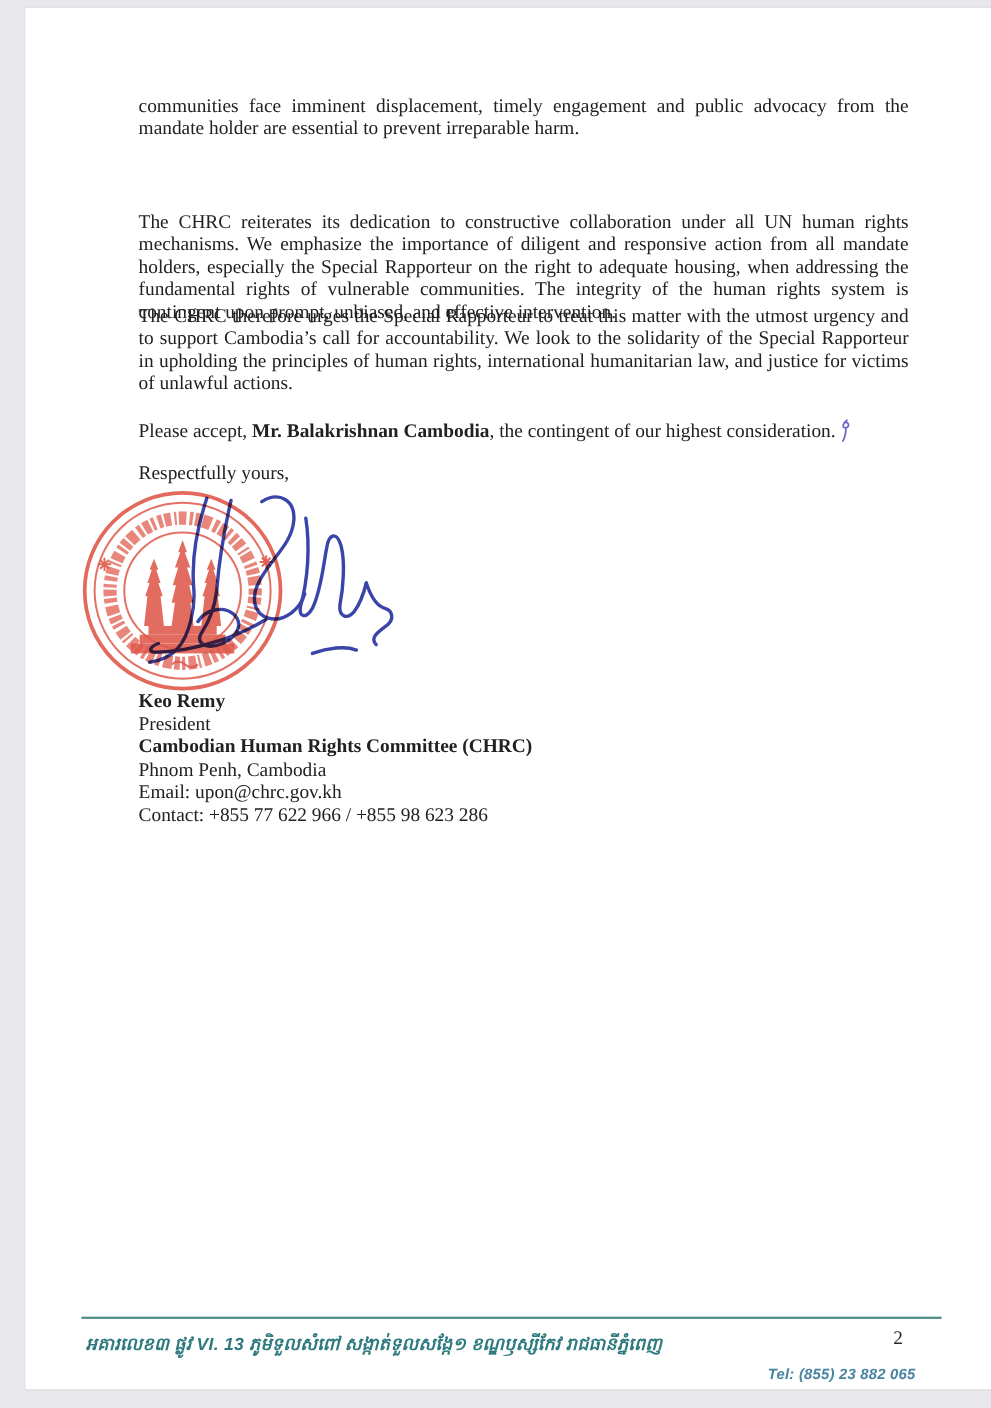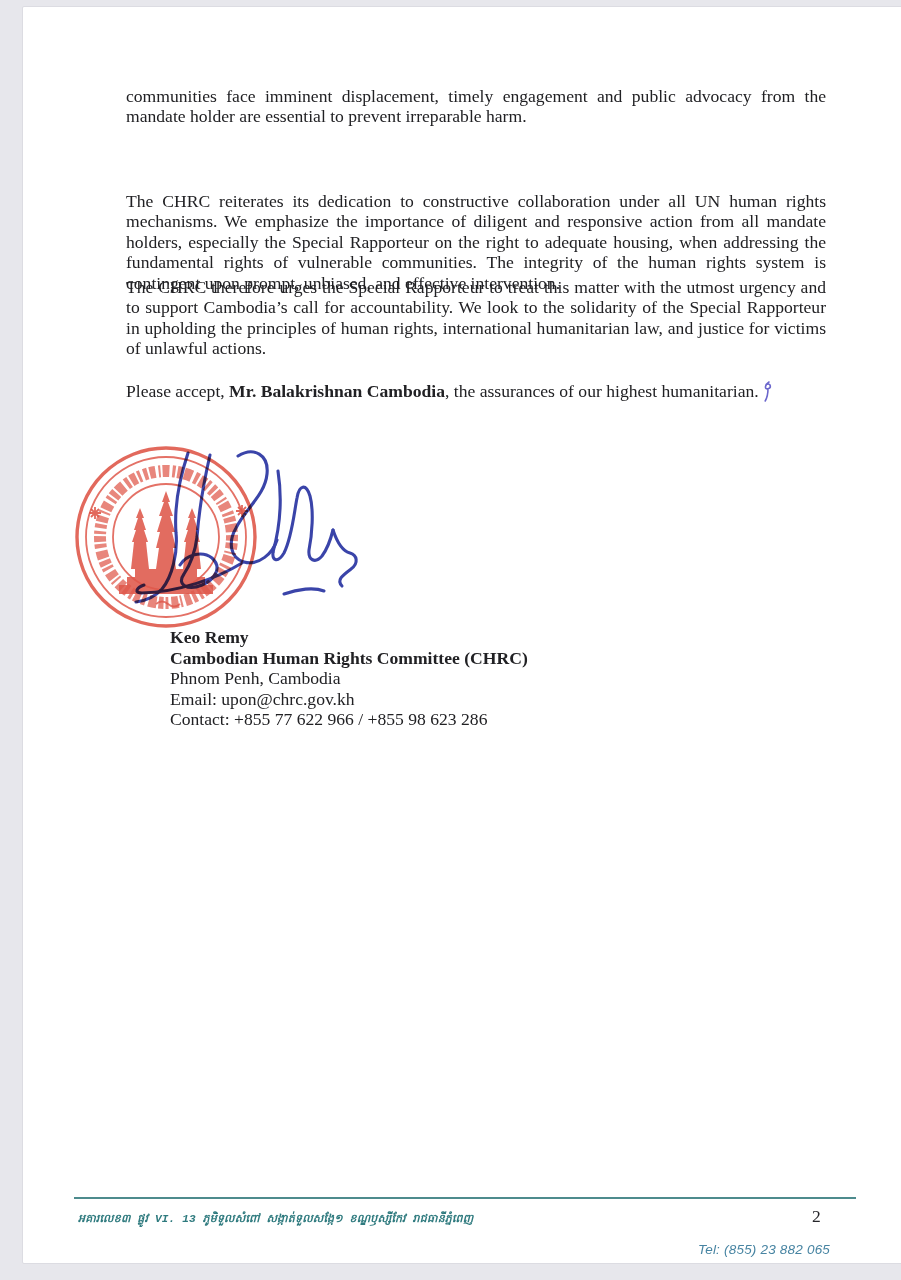--- a/index.html
+++ b/index.html
@@ -21,54 +21,55 @@
   .para{text-align:justify;}
   .b{font-weight:bold;}
   .p1{top:79px;}
   .p2{top:140px;margin-top:44px;}
   .p3{top:270px;}
   .salutation{top:372px;text-align:left;}
   .closing{top:412px;}
   .penmark{vertical-align:-6px;margin-left:2px;}
   .stamp{position:absolute;left:45px;top:432px;mix-blend-mode:multiply;opacity:.93;}
   .signature{position:absolute;left:103px;top:434px;mix-blend-mode:multiply;}
-  .sigblock{top:620px;line-height:20.6px;margin-left:44px;}
+  .sigblock{top:620px;line-height:20.6px;}
   .rule{position:absolute;left:51px;top:1190px;width:782px;height:2px;background:#4d8b8d;}
   .kh{
     position:absolute;left:55px;top:1204px;width:700px;
-    font-family:Liberation Mono, monospace;font-style:italic;font-weight:bold;
-    font-size:11px;color:#2e7a7e;letter-spacing:.2px;
+    font-family:Liberation Sans, sans-serif;font-style:italic;font-weight:bold;
+    font-size:16px;color:#2e7a7e;letter-spacing:.2px;
   }
   .pagenum{
     position:absolute;left:789px;top:1199px;width:30px;
     font-size:17.5px;color:#26262a;
   }
   .en, .tel{
     position:absolute;top:1235px;
     font-family:"Liberation Sans", sans-serif;font-style:italic;
     font-size:13.5px;color:#4784a2;letter-spacing:.2px;
   }
   .en{left:53px;}
-  .tel{left:675px;}
+  .tel{left:675px;font-weight:bold;}
 </style>
 </head>
 <body>
 
 <div class="page">
 
   <div class="para p1">communities face imminent displacement, timely engagement and public advocacy from the mandate holder are essential to prevent irreparable harm.</div>
 
   <div class="para p2">The CHRC reiterates its dedication to constructive collaboration under all UN human rights mechanisms. We emphasize the importance of diligent and responsive action from all mandate holders, especially the Special Rapporteur on the right to adequate housing, when addressing the fundamental rights of vulnerable communities. The integrity of the human rights system is contingent upon prompt, unbiased, and effective intervention.</div>
 
   <div class="para p3">The CHRC therefore urges the Special Rapporteur to treat this matter with the utmost urgency and to support Cambodia’s call for accountability. We look to the solidarity of the Special Rapporteur in upholding the principles of human rights, international humanitarian law, and justice for victims of unlawful actions.</div>
 
-  <div class="para salutation"><span>Please accept, </span><span class="b">Mr. Balakrishnan Cambodia</span><span>, the assurances of our highest humanitarian.</span><svg class="penmark" width="13" height="24" viewBox="0 0 13 24">
+  <div class="para salutation"><span>Please accept, </span><span class="b">Mr. Balakrishnan Cambodia</span><span>, the contingent of our highest consideration.</span><svg class="penmark" width="13" height="24" viewBox="0 0 13 24">
         <path d="M8,3 C4,5.5 3,10.5 7,9.8 C10.6,9.2 9.8,4.2 6.2,5.2 M7,9.8 C7,14 6,19 4.2,22" stroke="#6b66cc" stroke-width="1.6" fill="none" stroke-linecap="round"></path>
       </svg></div>
 
+  <div class="closing">Respectfully yours,</div>
 
   <svg class="stamp" width="196" height="200" viewBox="0 0 196 200">
     <g stroke="#dc4a3c" fill="none">
       <circle cx="98" cy="98" r="89" stroke-width="3.4" opacity=".9"></circle>
       <circle cx="98" cy="98" r="80" stroke-width="1.8" opacity=".85"></circle>
       <circle cx="98" cy="98" r="53" stroke-width="1.8" opacity=".85"></circle>
       <circle cx="98" cy="98" r="66" stroke-width="12" stroke-dasharray="4 2 6 3 2 2 7 3 3 2 5 2 8 3 4 2 6 2 3 3" opacity=".72"></circle>
     </g>
     <g stroke="#dc4a3c" stroke-width="1.8" opacity=".9">
       <g transform="translate(27,74)">
@@ -97,20 +98,21 @@
       <path d="M116,122 C90,138 52,151 16,152 C8,152 10,147 18,144"></path>
       <path d="M152,30 C156,56 154,86 147,111"></path>
       <path d="M147,111 C146,120 152,122 158,112 C166,96 168,72 171,57 C173,44 180,42 184,55 C188,70 186,94 183,109 C182,119 189,123 196,115 C202,107 205,97 207,89"></path>
       <path d="M207,89 C211,101 216,110 224,112 C231,114 233,122 225,128 C217,134 210,139 216,145"></path>
       <path d="M158,153 C172,148 188,146 198,150"></path>
     </g>
   </svg>
 
   <div class="sigblock">
     <div class="b">Keo Remy</div>
+    <div>President</div>
     <div class="b">Cambodian Human Rights Committee (CHRC)</div>
     <div>Phnom Penh, Cambodia</div>
     <div>Email: upon@chrc.gov.kh</div>
     <div>Contact: +855 77 622 966 / +855 98 623 286</div>
   </div>
 
   <div class="rule"></div>
   <div class="kh">អគារលេខ៣ ផ្លូវ VI. 13 ភូមិទួលសំពៅ សង្កាត់ទួលសង្កែ១ ខណ្ឌឫស្សីកែវ រាជធានីភ្នំពេញ</div>
   <div class="pagenum">2</div>
   <div class="tel">Tel: (855) 23 882 065</div>

